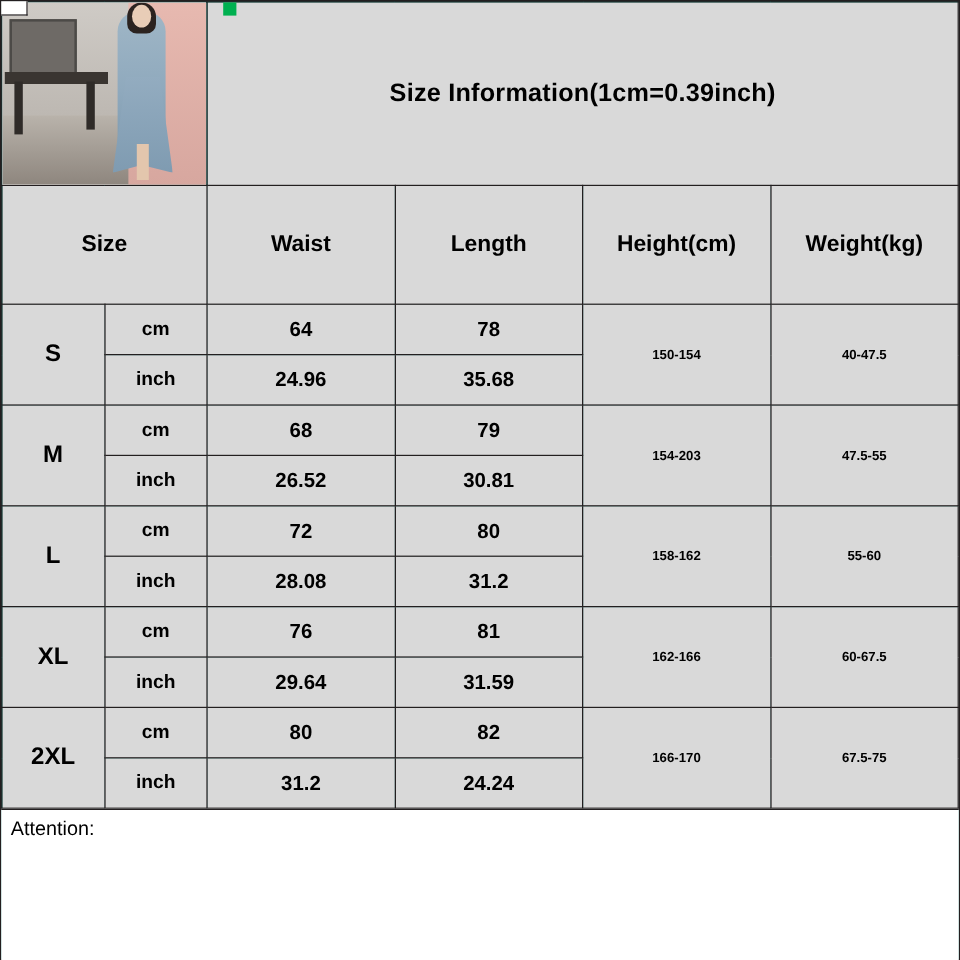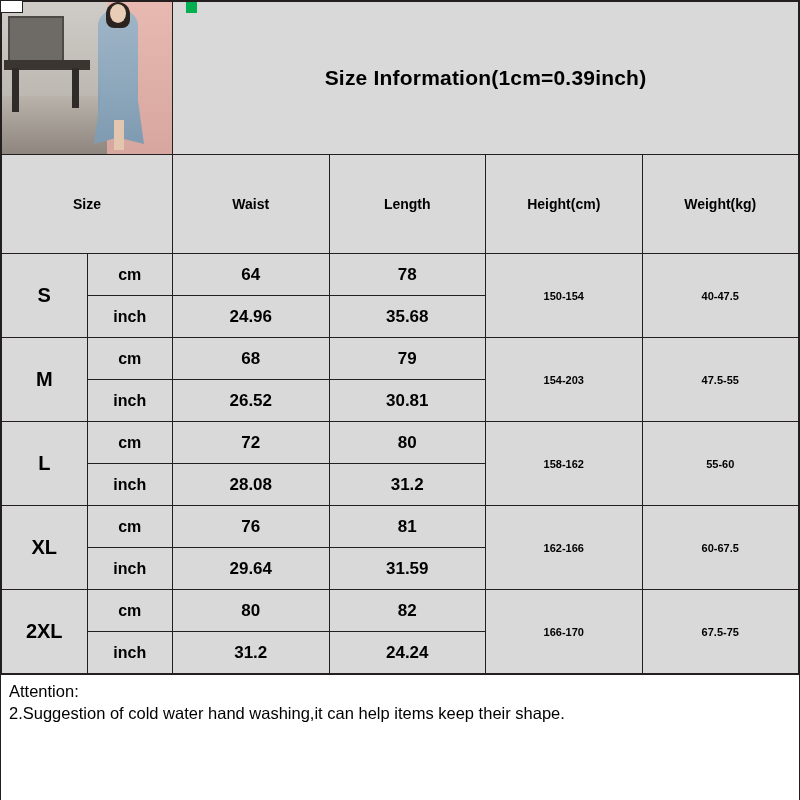--- a/index.html
+++ b/index.html
@@ -119,21 +119,21 @@
   .title-cell {
     padding: 0 10px;
     font-size: 21px;
     font-weight: bold;
     letter-spacing: 0.2px;
   }
 
   
   .colhead td {
     height: 96px;
-    font-size: 14px;
+    font-size: 19px;
   }
   .sizehead-cell { width: 170px; }
   .waist-col { width: 148px; }
   .length-col { width: 148px; }
   .height-col { width: 146px; }
   .weight-col { width: 146px; margin-top: 20px; }
 
   .size-label {
     width: 96px;
     font-size: 20px;
@@ -282,18 +282,17 @@
       <tr>
         <td class="unit-cell">inch</td>
         <td class="val-cell">31.2</td>
         <td class="val-cell">24.24</td>
       </tr>
     </tbody>
   </table>
 
   <div class="attention">
     <p>Attention:</p>
-    <p>2.Suggestion of cold water hand washing,it can help items keep their shape.</p>
   </div>
 
   <div class="corner-mark"></div>
   <div class="green-dot"></div>
 </div>
 
 </body></html>

